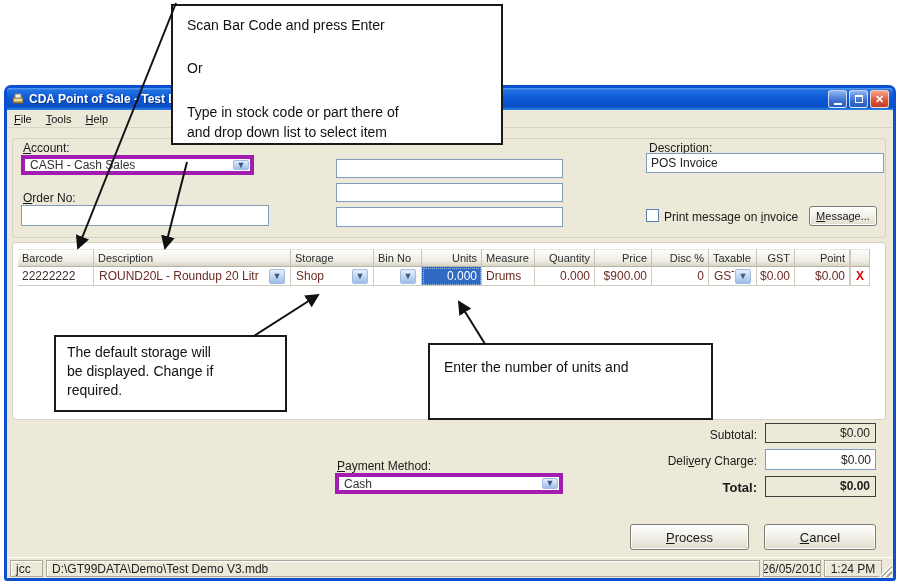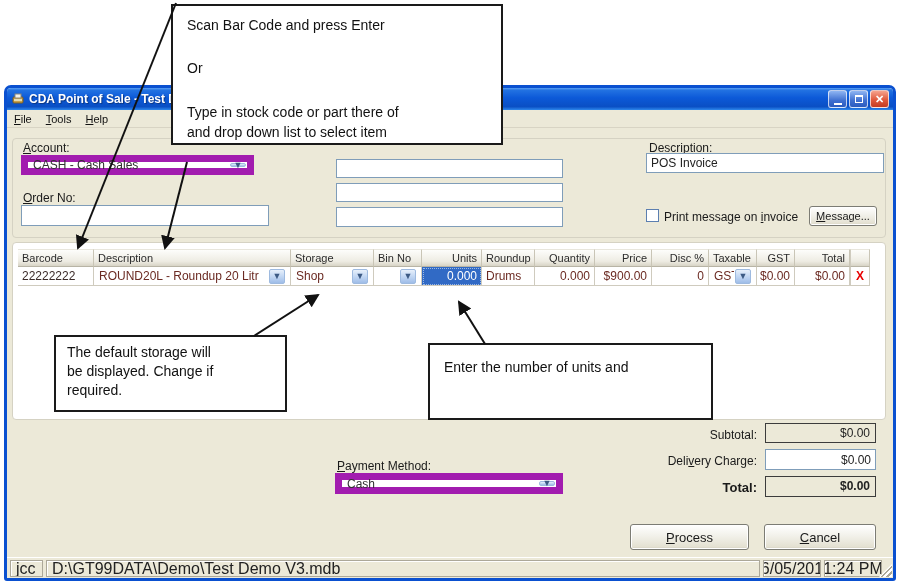--- a/index.html
+++ b/index.html
@@ -36,21 +36,21 @@
   .groupbox { position:absolute; border:1px solid #D5D2C3; border-radius:4px; }
   #group-header { left:5px; top:50px; width:874px; height:100px; }
   #group-grid { left:5px; top:154px; width:874px; height:178px; background:#fff; }
 
   .lbl { position:absolute; font-size:12px; color:#1a1a1a; white-space:nowrap; }
   .tbox { position:absolute; background:#fff; border:1px solid #7F9DB9; font-size:12px;
     color:#222; padding:0 4px; font-family:"Liberation Sans",sans-serif; }
   input.tbox { outline:none; }
 
   
-  .combo { position:absolute; background:#fff; border:7px solid #a21caf; display:flex;
+  .combo { position:absolute; background:#fff; border:4px solid #a21caf; display:flex;
     align-items:center; font-size:12px; color:#333; }
   .combo .cb-text { flex:1; padding:0 5px; white-space:nowrap; overflow:hidden; }
   .cb-arrow { width:16px; align-self:stretch; margin:1px;
     background:linear-gradient(180deg,#E7F0FB,#BBD2F1 60%,#9FBDE8);
     border:1px solid #9EBADF; border-radius:2px;
     display:flex; align-items:center; justify-content:center;
     color:#3C5A84; font-size:9px; line-height:1; }
 
   
   .cbx { position:absolute; width:13px; height:13px; background:#fff; border:1px solid #5C7FB0; }
@@ -83,21 +83,21 @@
 
   
   .tot-lbl { position:absolute; left:540px; width:210px; text-align:right; font-size:12px; color:#1a1a1a; }
   .tot-box { position:absolute; left:758px; width:111px; height:20px; background:#ECE9D8;
     border:1px solid #3c3c3c; font-size:12px; color:#222; text-align:right; padding:2px 5px 0 0; }
 
   
   #statusbar { position:absolute; left:0; bottom:0; width:886px; height:21px; background:#ECE9D8;
     border-top:1px solid #fff; }
   .spanel { position:absolute; top:2px; height:17px; border:1px solid #ACA899;
-    box-shadow:inset 1px 1px 0 #fff; font-size:16px; color:#222; display:flex; align-items:center;
+    box-shadow:inset 1px 1px 0 #fff; font-size:12px; color:#222; display:flex; align-items:center;
     padding:0 5px; white-space:nowrap; overflow:hidden; }
   .grip { position:absolute; right:1px; bottom:1px; width:13px; height:13px;
     background:repeating-linear-gradient(135deg,#fff 0 2px,#ACA899 2px 4px);
     clip-path:polygon(100% 0,100% 100%,0 100%); }
 
   
   .callout { position:absolute; background:#fff; border:2px solid #1a1a1a; z-index:3;
     font-size:14px; color:#111; line-height:20px; }
   #callout-scan { left:171px; top:4px; width:332px; height:141px; padding:9px 8px 0 14px; }
   #callout-scan .gap1 { margin-top:23px; }
@@ -162,27 +162,27 @@
 
     <div class="groupbox" id="group-grid"></div>
 
     <div id="grid">
       <div class="grow">
         <div class="hcell c0">Barcode</div>
         <div class="hcell c1">Description</div>
         <div class="hcell c2">Storage</div>
         <div class="hcell c3">Bin No</div>
         <div class="hcell c4 al-r">Units</div>
-        <div class="hcell c5">Roundup</div>
+        <div class="hcell c5">Measure</div>
         <div class="hcell c6 al-r">Quantity</div>
         <div class="hcell c7 al-r">Price</div>
         <div class="hcell c8 al-r">Disc %</div>
         <div class="hcell c9">Taxable</div>
         <div class="hcell c10 al-r">GST</div>
-        <div class="hcell c11 al-r">Total</div>
+        <div class="hcell c11 al-r">Point</div>
         <div class="hcell c12"></div>
       </div>
       <div class="grow">
         <div class="dcell c0" style="color:#3a2a28;">22222222</div>
         <div class="dcell c1">
           <span class="gcombo">
               <span class="cb-text">ROUND20L - Roundup 20 Litr</span>
           <span class="cb-arrow">▼</span>
             </span>
         </div>

